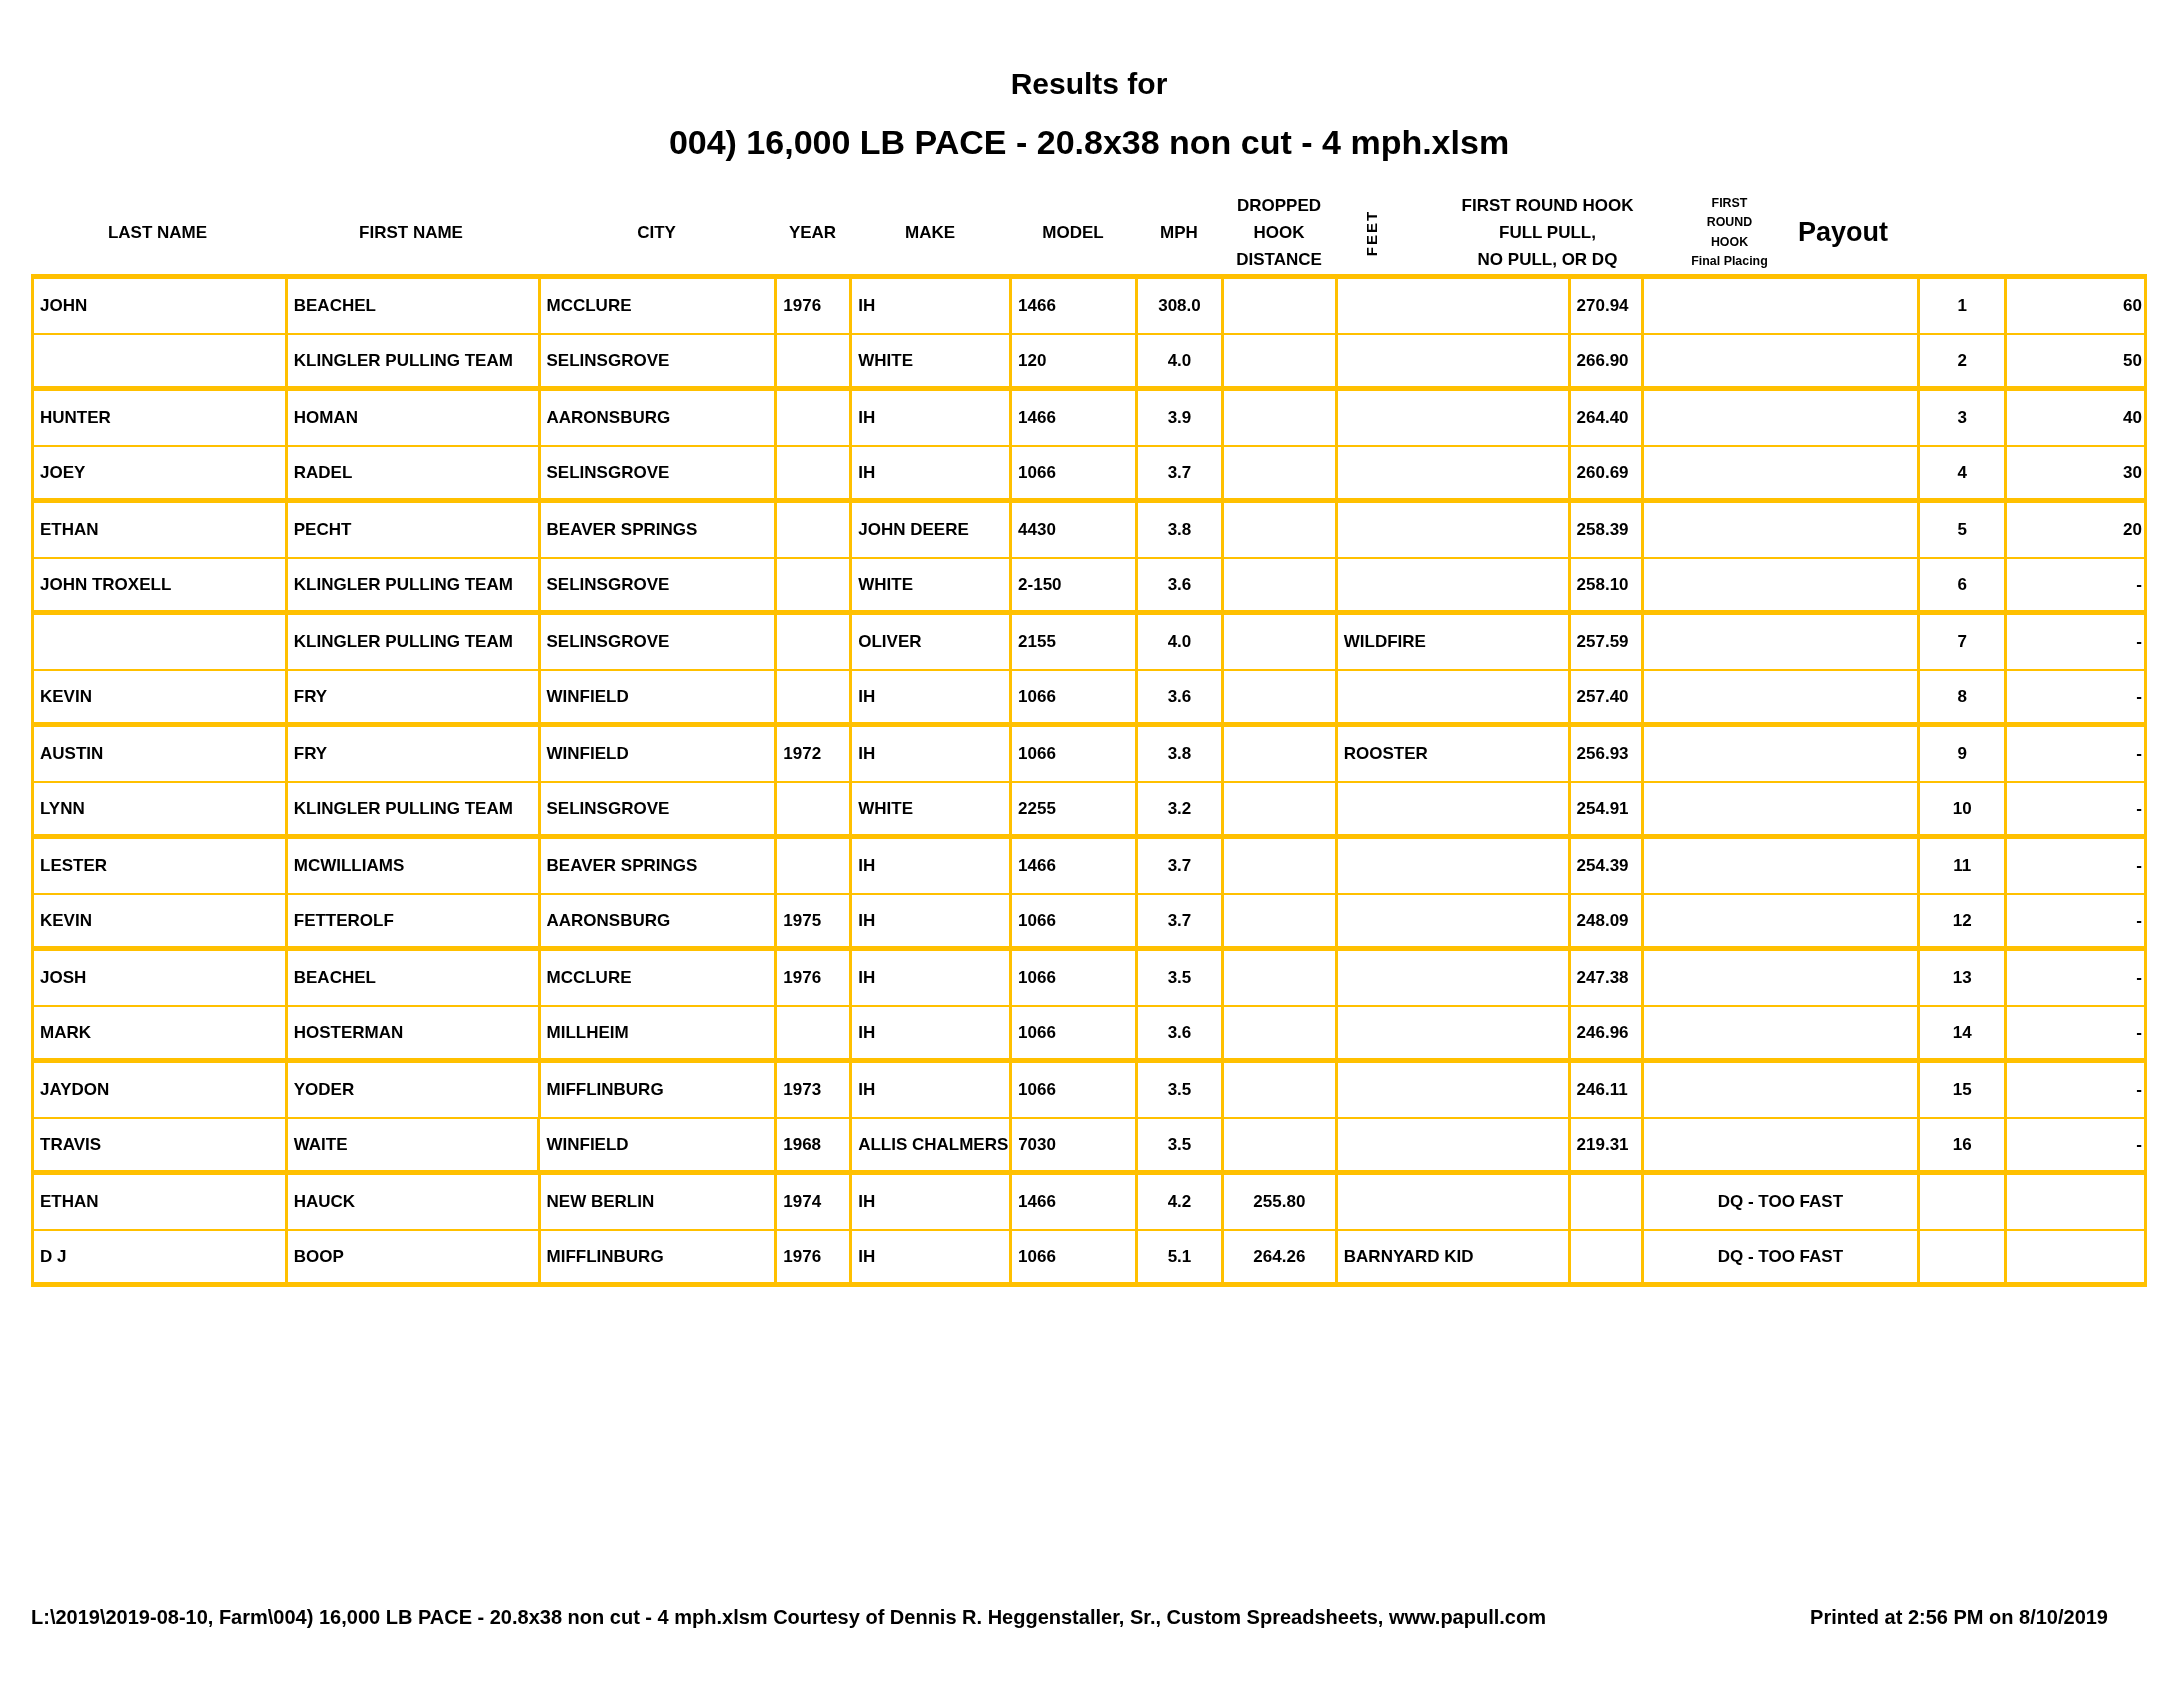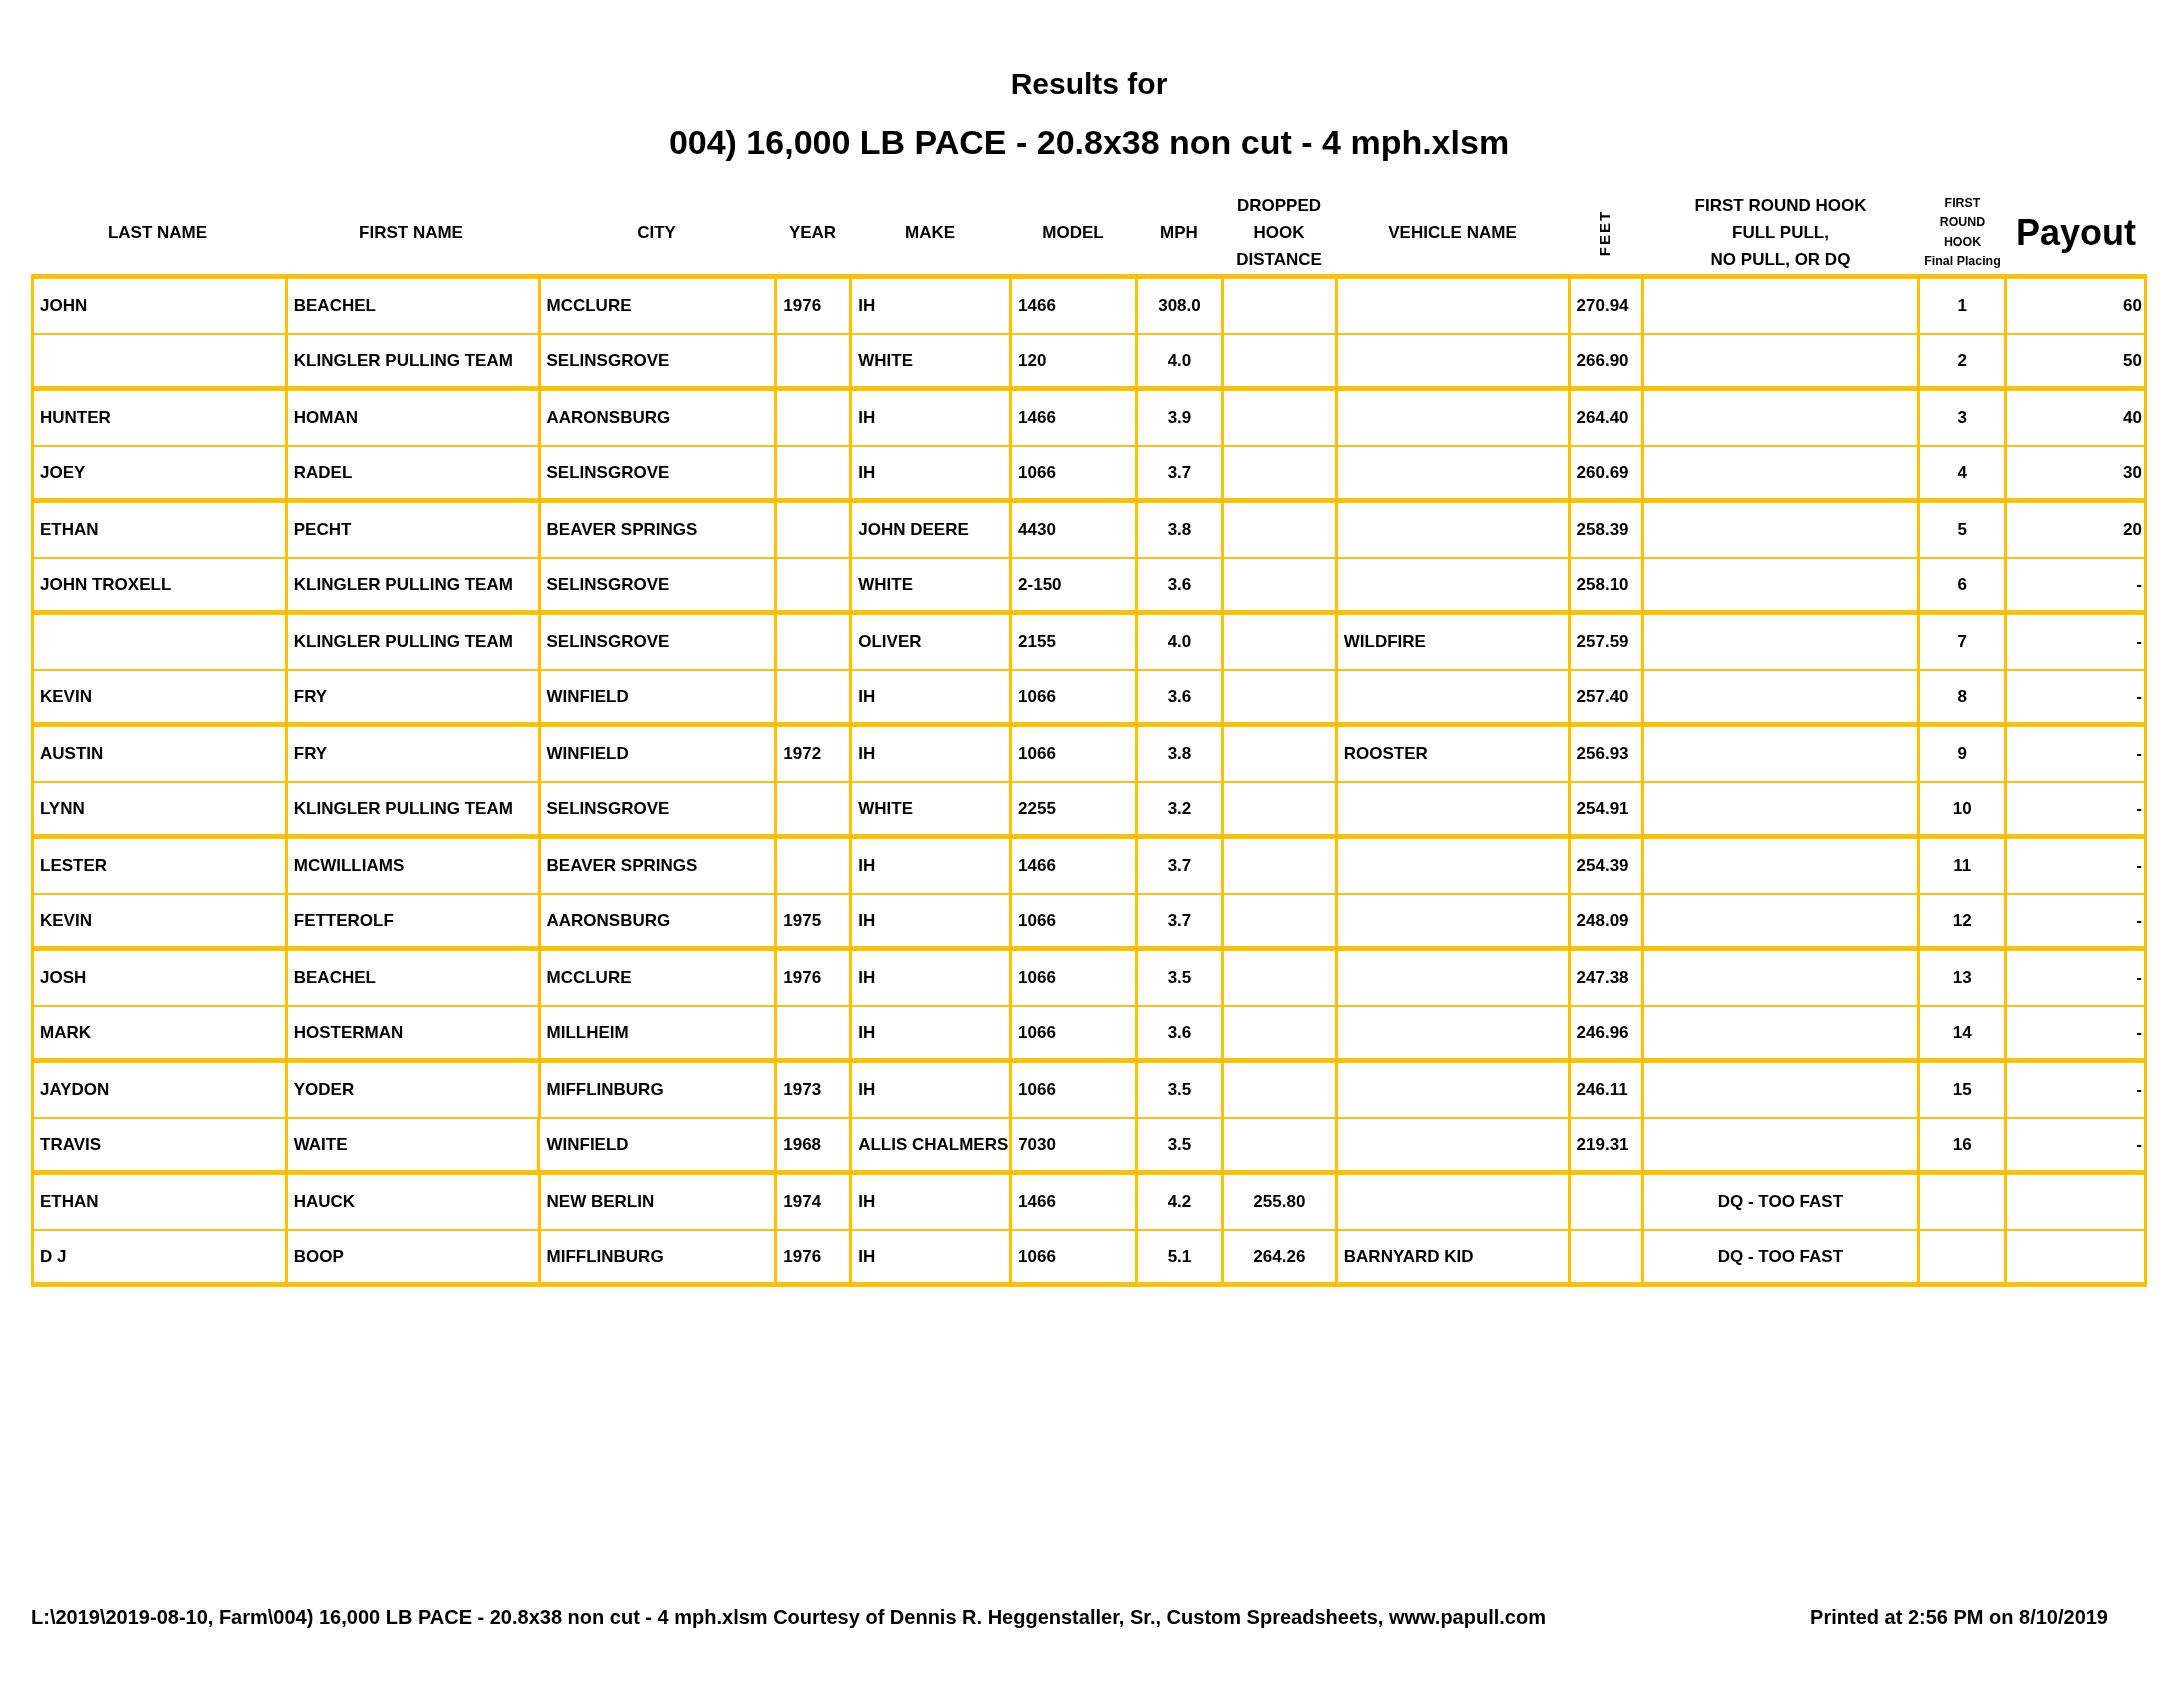--- a/index.html
+++ b/index.html
@@ -21,21 +21,21 @@
   .header-row {
     position: absolute; left: 31px; top: 194px; width: 2116px; height: 77px;
     display: flex; align-items: center;
   }
   .hcell {
     display: flex; align-items: center; justify-content: center;
     text-align: center; font-size: 17px; line-height: 1.6;
     white-space: pre-line; height: 100%;
   }
   .hcell.small { font-size: 12.4px; line-height: 1.55; }
-  .hcell.payout { font-size: 36px; }
+  .hcell.payout { font-size: 27px; }
   .rot { transform: rotate(-90deg); font-size: 15px; letter-spacing: 2px; white-space: nowrap; }
   .table {
     position: absolute; left: 31px; top: 274px; width: 2116px;
     border-top: 5px solid var(--gold);
   }
   .trow {
     display: flex; height: 56px; border-left: 3px solid var(--gold);
   }
   .trow.thin  { border-bottom: 2px solid var(--gold); }
   .trow.thick { border-bottom: 5px solid var(--gold); }
@@ -70,21 +70,20 @@
   <div class="hcell c1">LAST NAME</div>
   <div class="hcell c0">FIRST NAME</div>
   <div class="hcell c2">CITY</div>
   <div class="hcell c3">YEAR</div>
   <div class="hcell c4">MAKE</div>
   <div class="hcell c5">MODEL</div>
   <div class="hcell c6">MPH</div>
   <div class="hcell c7">DROPPED
 HOOK
 DISTANCE</div>
-  <div class="hcell c8">VEHICLE NAME</div>
   <div class="hcell c9"><span class="rot">FEET</span></div>
   <div class="hcell c10">FIRST ROUND HOOK
 FULL PULL,
 NO PULL, OR DQ</div>
   <div class="hcell c11 small">FIRST ROUND
 HOOK
 Final Placing</div>
   <div class="hcell c12 payout">Payout</div>
 </div>
 

